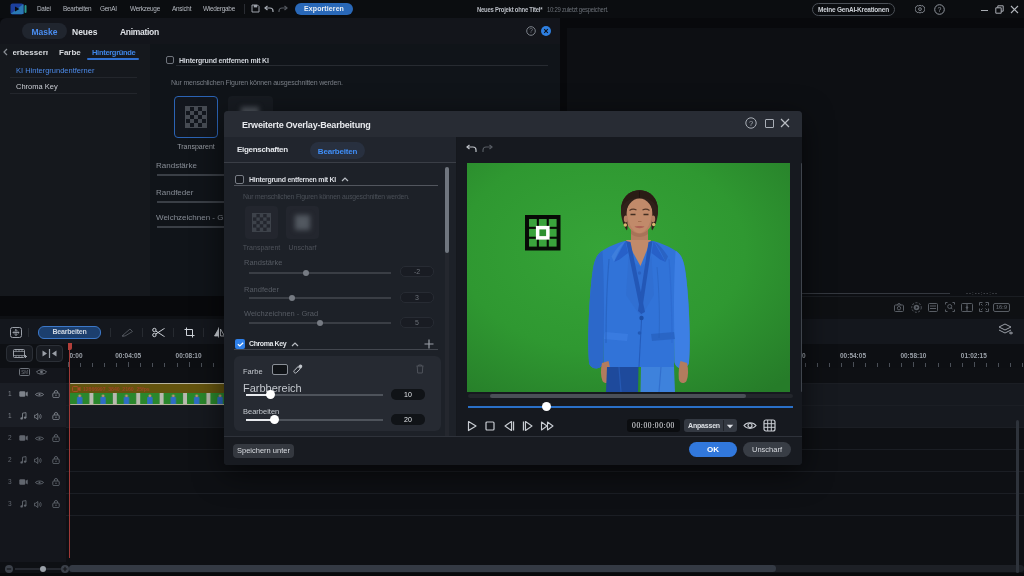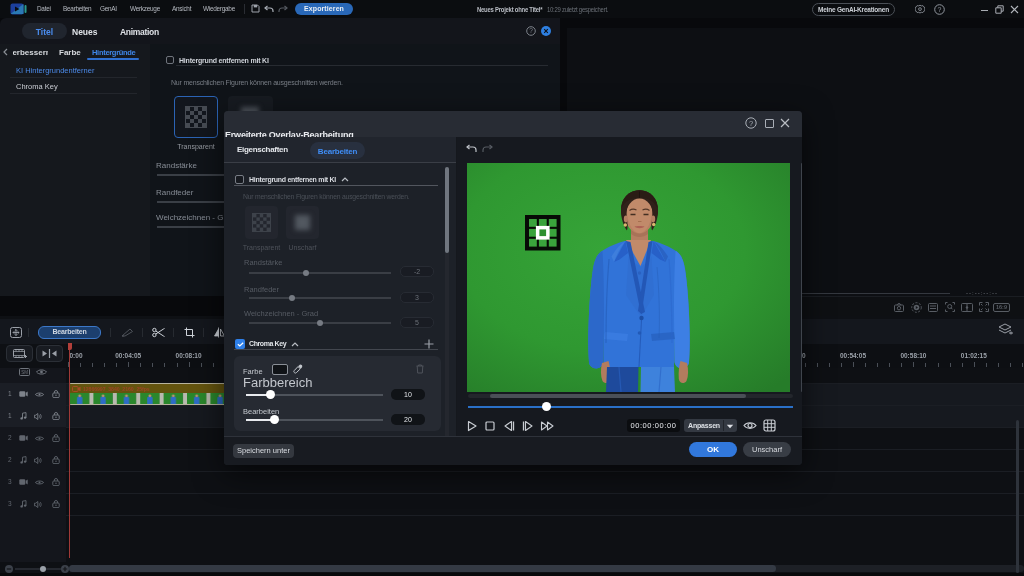--- a/index.html
+++ b/index.html
@@ -56,21 +56,21 @@
   <svg class="abs" style="left:995px;top:5px;" width="9" height="9" viewBox="0 0 9 9">
     <path d="M0.8 2.8 h5.4 v5.4 h-5.4 Z M2.8 2.8 V0.8 h5.4 v5.4 h-2" fill="none" stroke="#a8acb2" stroke-width="1"></path>
   </svg>
   <svg class="abs" style="left:1010px;top:5px;" width="9" height="9" viewBox="0 0 9 9">
     <path d="M1 1 L8 8 M8 1 L1 8" stroke="#b3b7bd" stroke-width="1.1"></path>
   </svg>
 
   
   <div class="abs" style="left:0;top:18px;width:560px;height:26px;background:#13151b;border-radius:6px 0 0 0;"></div>
   <div class="abs" style="left:22px;top:23px;width:45px;height:16px;background:#20252e;border-radius:8px;"></div>
-  <div class="abs" style="left:0;top:27px;width:89px;font-size:8.5px;font-weight:bold;color:#4a8df0;text-align:center;">Titel</div>
+  <div class="abs" style="left:0;top:27px;width:89px;font-size:8.5px;font-weight:bold;color:#4a8df0;text-align:center;">Maske</div>
   <div class="abs" style="left:72px;top:27px;font-size:8.5px;font-weight:bold;color:#dfe2e7;">Neues</div>
   <div class="abs" style="left:120px;top:27px;font-size:8.5px;font-weight:bold;color:#dfe2e7;letter-spacing:-0.3px;">Animation</div>
   <svg class="abs" style="left:526px;top:26px;" width="10" height="10" viewBox="0 0 10 10">
     <circle cx="5" cy="5" r="4.3" fill="none" stroke="#7d828a" stroke-width="1"></circle>
     <text x="5" y="7.4" font-size="6.5" fill="#7d828a" text-anchor="middle" font-family="Liberation Sans">?</text>
   </svg>
   <svg class="abs" style="left:541px;top:26px;" width="10" height="10" viewBox="0 0 10 10">
     <circle cx="5" cy="5" r="5" fill="#2e7fe0"></circle>
     <path d="M3.2 3.2 L6.8 6.8 M6.8 3.2 L3.2 6.8" stroke="#0d1015" stroke-width="1.1"></path>
   </svg>
@@ -462,21 +462,21 @@
   </svg>
   <div class="abs" style="left:69px;top:565px;width:955px;height:7px;background:#1d2026;border-radius:3.5px;"></div>
   <div class="abs" style="left:69px;top:565px;width:707px;height:7px;background:#343a44;border-radius:3.5px;"></div>
   <div class="abs" style="left:1016px;top:420px;width:3px;height:153px;background:#2e333b;border-radius:1.5px;"></div>
   <div class="abs" style="left:0;top:573px;width:1024px;height:3px;background:#08090b;"></div>
 
   
   <div class="abs" style="left:224px;top:111px;width:578px;height:354px;background:#1d2128;border-radius:4px;box-shadow:0 8px 30px rgba(0,0,0,0.6);overflow:hidden;">
 
     <div class="abs" style="left:0;top:0;width:578px;height:26px;background:#282c34;"></div>
-    <div class="abs" style="left:1px;top:8.5px;font-size:9px;font-weight:bold;color:#e8eaee;letter-spacing:-0.2px;margin-top:10px;">Erweiterte Overlay-Bearbeitung</div>
+    <div class="abs" style="left:18px;top:8.5px;font-size:9px;font-weight:bold;color:#e8eaee;letter-spacing:-0.2px;">Erweiterte Overlay-Bearbeitung</div>
     <svg class="abs" style="left:521px;top:6px;" width="12" height="12" viewBox="0 0 12 12">
       <circle cx="6" cy="6" r="5.2" fill="none" stroke="#a9aeb6" stroke-width="1"></circle>
       <text x="6" y="8.7" font-size="7.5" fill="#a9aeb6" text-anchor="middle" font-family="Liberation Sans">?</text>
     </svg>
     <div class="abs" style="left:541px;top:8px;width:9px;height:9px;border:1.2px solid #a9aeb6;border-radius:1px;"></div>
     <svg class="abs" style="left:556px;top:7px;" width="10" height="10" viewBox="0 0 10 10">
       <path d="M1 1 L9 9 M9 1 L1 9" stroke="#b9bdc3" stroke-width="1.2"></path>
     </svg>
 
     <div class="abs" style="left:0;top:26px;width:232px;height:25px;background:#21252d;"></div>
@@ -551,21 +551,21 @@
     <div class="abs" style="left:10px;top:245px;width:207px;height:75px;background:#262a32;border-radius:6px;"></div>
     <div class="abs" style="left:19px;top:256px;font-size:7.5px;color:#c3c7cd;">Farbe</div>
     <div class="abs" style="left:48px;top:253px;width:16px;height:11px;background:#101317;border:1.2px solid #8a8f97;border-radius:2px;"></div>
     <svg class="abs" style="left:69px;top:253px;" width="10" height="10" viewBox="0 0 10 10">
       <path d="M6.2 1.2 C6.8 0.4 8 0.4 8.7 1.1 C9.4 1.8 9.5 3 8.7 3.7 L7.7 4.7 L5.2 2.2 Z" fill="#c3c7cd"></path>
       <path d="M5 2.6 L7.3 4.9 L3.3 8.7 C2.8 9.2 2 9.2 1.5 8.7 L1.2 8.4 C0.7 7.9 0.7 7.1 1.2 6.6 Z" fill="none" stroke="#c3c7cd" stroke-width="1"></path>
     </svg>
     <svg class="abs" style="left:192px;top:253px;" width="8" height="10" viewBox="0 0 8 10">
       <path d="M0.5 2 h7 M2.5 2 V1 h3 v1 M1.2 2 l0.5 7 h4.6 l0.5 -7" fill="none" stroke="#4e525a" stroke-width="1"></path>
     </svg>
-    <div class="abs" style="left:19px;top:264px;font-size:13px;color:#c3c7cd;">Farbbereich</div>
+    <div class="abs" style="left:19px;top:271px;font-size:11px;color:#c3c7cd;">Farbbereich</div>
     <div class="abs" style="left:22px;top:283px;width:137px;height:1.5px;background:#4e535b;"></div>
     <div class="abs" style="left:22px;top:283px;width:24px;height:1.5px;background:#e8eaee;"></div>
     <div class="abs" style="left:42px;top:279px;width:9px;height:9px;border-radius:50%;background:#ffffff;"></div>
     <div class="abs" style="left:167px;top:278px;width:34px;height:11px;background:#101317;border-radius:5px;font-size:7px;color:#e4e7eb;text-align:center;line-height:11px;">10</div>
     <div class="abs" style="left:19px;top:296px;font-size:7.5px;color:#c3c7cd;">Bearbeiten</div>
     <div class="abs" style="left:22px;top:308px;width:137px;height:1.5px;background:#4e535b;"></div>
     <div class="abs" style="left:22px;top:308px;width:28px;height:1.5px;background:#e8eaee;"></div>
     <div class="abs" style="left:46px;top:304px;width:9px;height:9px;border-radius:50%;background:#ffffff;"></div>
     <div class="abs" style="left:167px;top:303px;width:34px;height:11px;background:#101317;border-radius:5px;font-size:7px;color:#e4e7eb;text-align:center;line-height:11px;">20</div>
 
@@ -672,21 +672,21 @@
         <path d="M10.5 1.5 v9" stroke="#c8ccd2" stroke-width="1.3"></path>
       </svg>
     <svg class="abs" style="left:298px;top:309px;" width="12" height="12" viewBox="0 0 12 12">
         <path d="M3.5 1.5 L10 6 L3.5 10.5 Z" fill="none" stroke="#c8ccd2" stroke-width="1.1" stroke-linejoin="round"></path>
         <path d="M1.5 1.5 v9" stroke="#c8ccd2" stroke-width="1.3"></path>
       </svg>
     <svg class="abs" style="left:316px;top:309px;" width="15" height="12" viewBox="0 0 15 12">
       <path d="M1.5 2 L7 6 L1.5 10 Z" fill="none" stroke="#c8ccd2" stroke-width="1.1" stroke-linejoin="round"></path>
       <path d="M7.5 2 L13 6 L7.5 10 Z" fill="none" stroke="#c8ccd2" stroke-width="1.1" stroke-linejoin="round"></path>
     </svg>
-    <div class="abs" style="left:403px;top:308px;width:53px;height:13px;background:#0b0d10;border-radius:3px;color:#e8eaee;font-family:Liberation Sans, sans-serif;font-size:7.5px;text-align:center;line-height:13px;letter-spacing:0.6px;">00:00:00:00</div>
+    <div class="abs" style="left:403px;top:308px;width:53px;height:13px;background:#0b0d10;border-radius:3px;color:#e8eaee;font-family:Liberation Serif, serif;font-size:7.5px;text-align:center;line-height:13px;letter-spacing:0.6px;">00:00:00:00</div>
     <div class="abs" style="left:460px;top:308px;width:53px;height:13px;background:#343942;border-radius:3px;"></div>
     <div class="abs" style="left:460px;top:311px;width:40px;text-align:center;font-size:7px;font-weight:bold;color:#dde0e5;letter-spacing:-0.2px;">Anpassen</div>
     <div class="abs" style="left:499px;top:309px;width:1px;height:11px;background:#22252b;"></div>
     <svg class="abs" style="left:502px;top:313px;" width="8" height="5" viewBox="0 0 8 5">
         <path d="M0.8 0.8 L4 4.2 L7.2 0.8 Z" fill="#dde0e5"></path>
       </svg>
     <svg class="abs" style="left:519px;top:309px;" width="14" height="11" viewBox="0 0 14 11">
       <path d="M1 5.5 C3.5 1.8 10.5 1.8 13 5.5 C10.5 9.2 3.5 9.2 1 5.5 Z" fill="none" stroke="#c8ccd2" stroke-width="1.2"></path>
       <circle cx="7" cy="5.5" r="2" fill="none" stroke="#c8ccd2" stroke-width="1.2"></circle>
     </svg>

